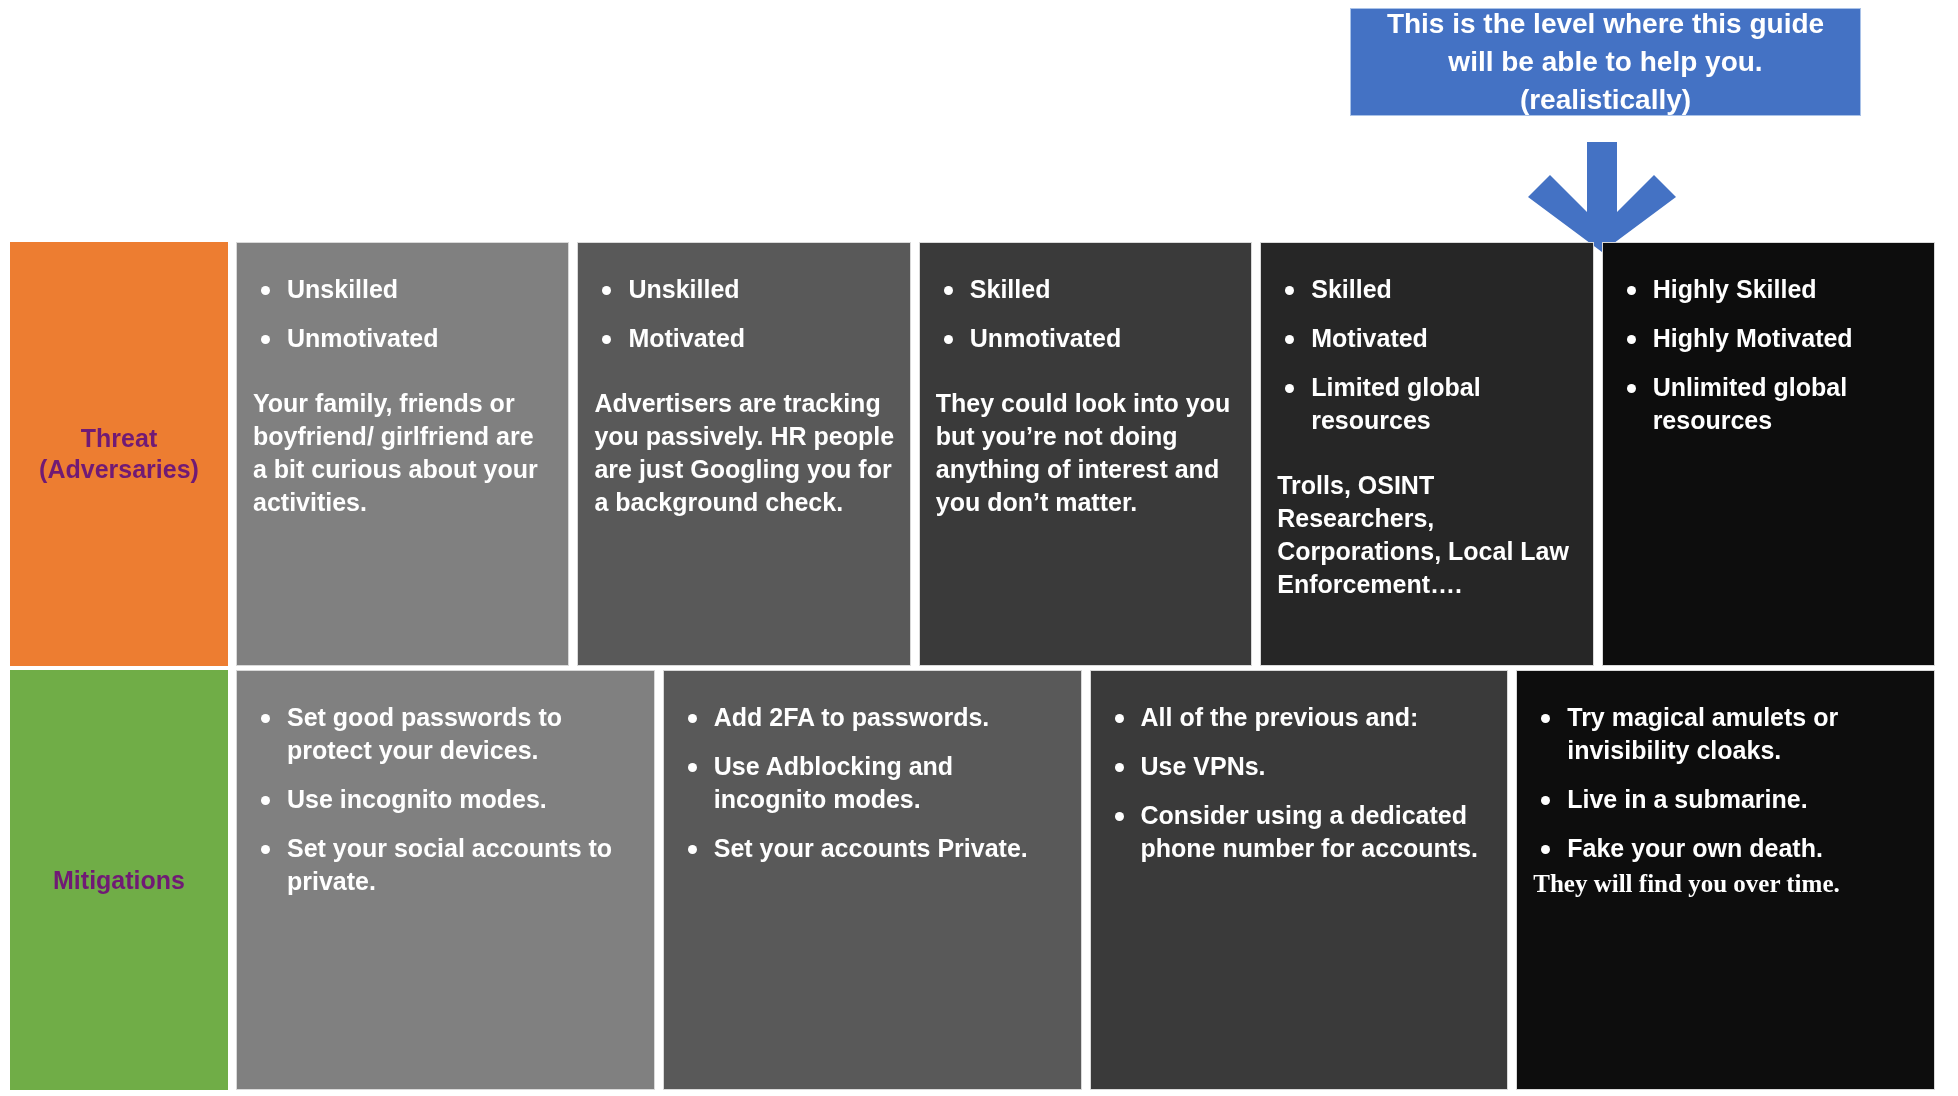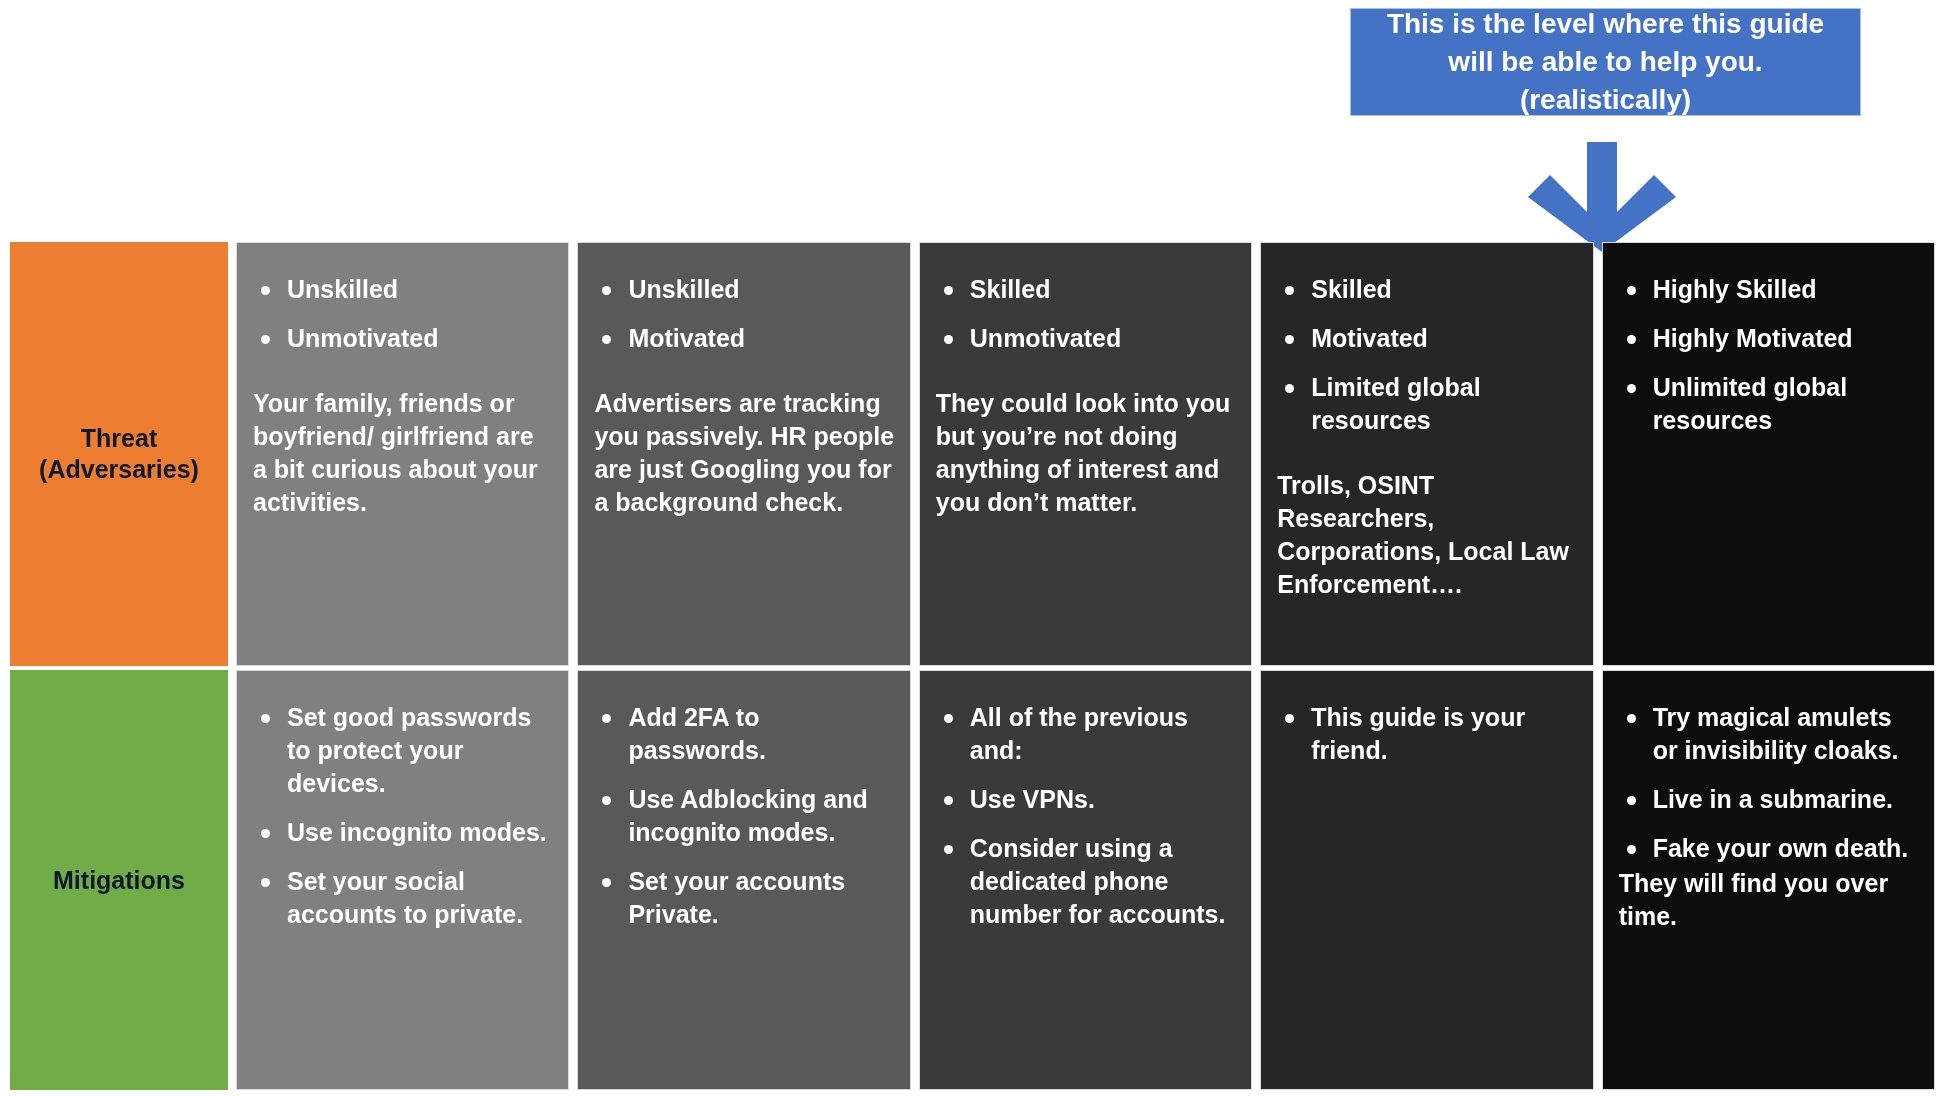--- a/index.html
+++ b/index.html
@@ -67,21 +67,21 @@
   #row-mitigations { height: 420px; }
 
   .rowlabel {
     width: 218px;
     flex: 0 0 218px;
     box-sizing: border-box;
     display: flex;
     align-items: center;
     justify-content: center;
     text-align: center;
-    color: #0f172a;
+    color: #701a75;
     font-weight: bold;
     font-size: 25px;
     line-height: 31px;
     padding: 4px;
   }
   #label-threat { background: #ed7d31; }
   #label-mitigations { background: #70ad47; }
 
   .cell {
     flex: 1 1 0;
@@ -109,21 +109,21 @@
     left: -26px;
     top: 13px;
     width: 9px;
     height: 9px;
     border-radius: 50%;
     background: #ffffff;
   }
   .cell .para {
     margin-top: 32px;
   }
-  .cell .para.tight { margin-top: 0; }
+  .cell .para.tight { margin-top: 0; font-family: Liberation Serif, serif; }
 
   .sh-0 { background: #808080; }
   .sh-1 { background: #595959; }
   .sh-2 { background: #3a3a3a; }
   .sh-3 { background: #262626; }
   .sh-4 { background: #0d0d0d; }
 </style>
 </head>
 <body>
 
@@ -215,25 +215,20 @@
     </div>
 
     <div class="cell sh-2">
       <ul>
         <li>All of the previous and:</li>
         <li>Use VPNs.</li>
         <li>Consider using a dedicated phone number for accounts.</li>
       </ul>
     </div>
 
-    <div class="cell sh-3">
-      <ul>
-        <li>This guide is your friend.</li>
-      </ul>
-    </div>
 
     <div class="cell sh-4">
       <ul>
         <li>Try magical amulets or invisibility cloaks.</li>
         <li>Live in a submarine.</li>
         <li>Fake your own death.</li>
       </ul>
       <div class="para tight">They will find you over time.</div>
     </div>
   </div>

